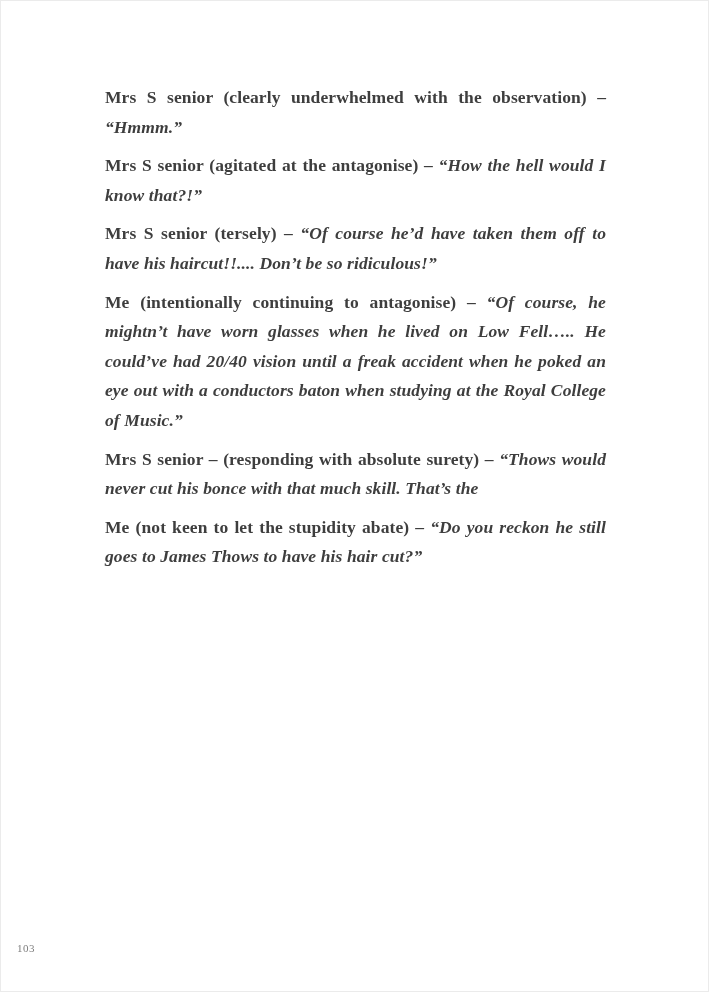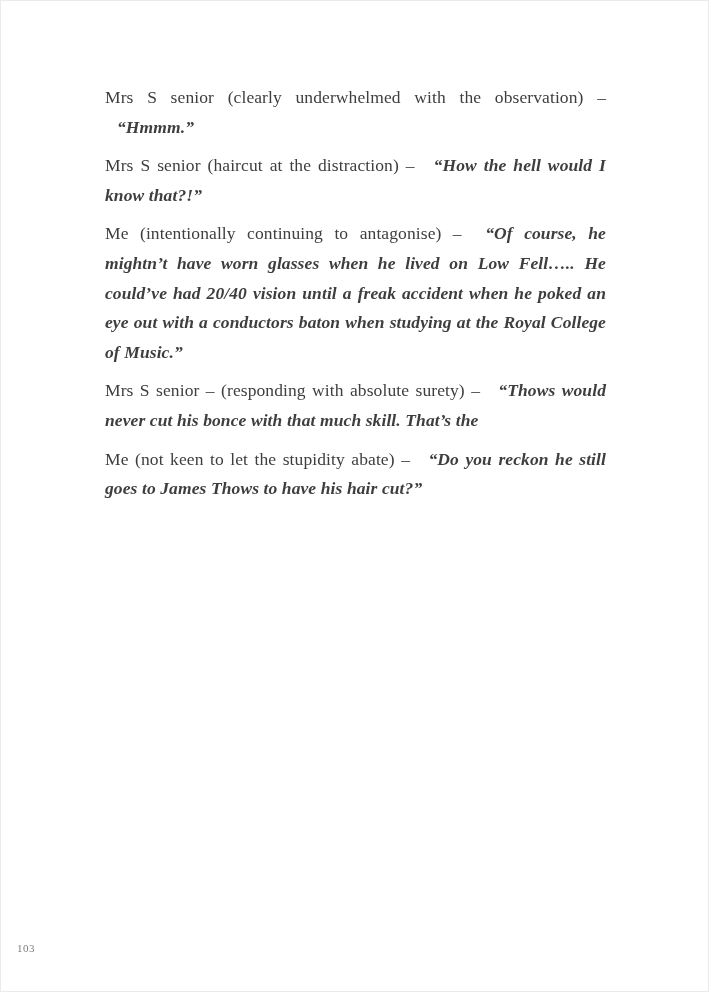--- a/index.html
+++ b/index.html
@@ -26,42 +26,42 @@
   .text-block p {
     margin: 0 0 9px 0;
     text-align: justify;
     font-size: 17.5px;
     line-height: 29.6px;
     color: #3e3e3e;
     letter-spacing: 0.1px;
   }
   .seg-plain {
     font-style: normal;
-    font-weight: 400;
+    font-weight: 700;
   }
   .seg-quote {
     font-style: italic;
     font-weight: 700;
-    margin-left: 12px;
   }
   .page-number {
     position: absolute;
     left: 16px;
     top: 941px;
     width: 100%;
     font-size: 11px;
     color: #7d7d7d;
     letter-spacing: 0.5px;
   }
 </style>
 </head>
 <body>
 
 <div class="page">
   <div class="text-block">
       <p><span class="seg-plain">Mrs S senior (clearly underwhelmed with the observation) – </span><span class="seg-quote">“Hmmm.”</span></p>
-      <p><span class="seg-plain">Mrs S senior (haircut at the distraction) – </span><span class="seg-quote">“How the hell would I know that?!”</span></p>
+      <p><span class="seg-plain">Mrs S senior (agitated at the antagonise) – </span><span class="seg-quote">“How the hell would I know that?!”</span></p>
+      <p><span class="seg-plain">Mrs S senior (tersely) – </span><span class="seg-quote">“Of course he’d have taken them off to have his haircut!!.... Don’t be so ridiculous!”</span></p>
       <p><span class="seg-plain">Me (intentionally continuing to antagonise) – </span><span class="seg-quote">“Of course, he mightn’t have worn glasses when he lived on Low Fell….. He could’ve had 20/40 vision until a freak accident when he poked an eye out with a conductors baton when studying at the Royal College of Music.”</span></p>
       <p><span class="seg-plain">Mrs S senior – (responding with absolute surety) –  </span><span class="seg-quote">“Thows would never cut his bonce with that much skill.  That’s the</span></p>
       <p><span class="seg-plain">Me (not keen to let the stupidity abate) – </span><span class="seg-quote">“Do you reckon he still goes to James Thows to have his hair cut?”</span></p>
     </div>
   <div class="page-number">103</div>
 </div>
 
 </body></html>

